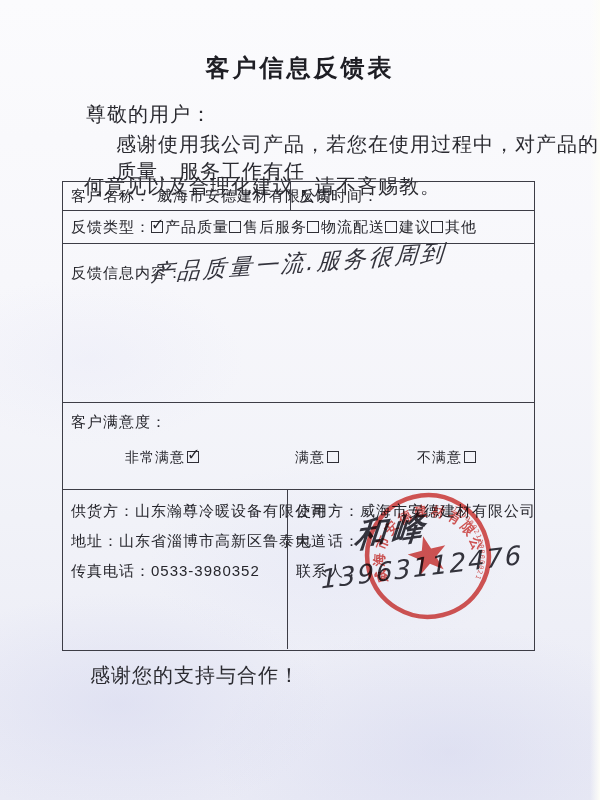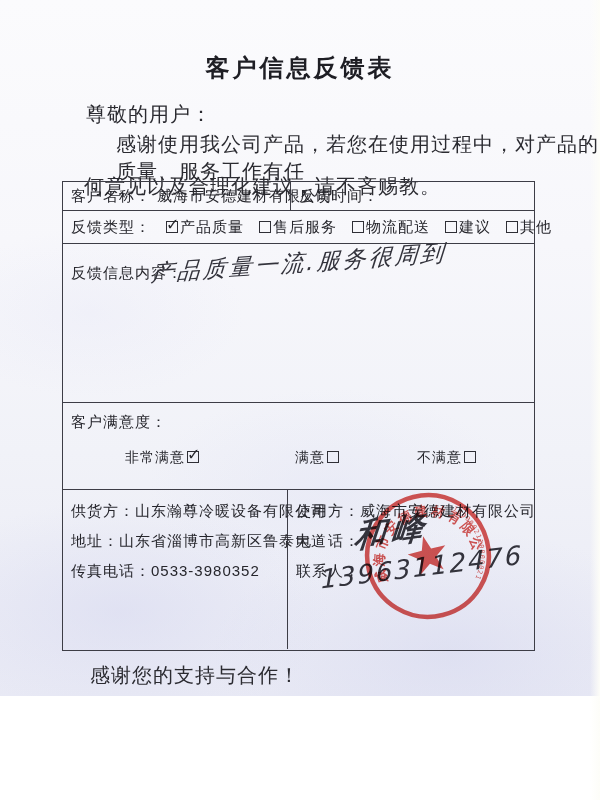--- a/index.html
+++ b/index.html
@@ -2,21 +2,21 @@
 <html><head>
 <meta charset="utf-8">
 <style>
   html,body{margin:0;padding:0;}
   body{
     width:600px;height:800px;overflow:hidden;
     font-family:"Liberation Sans","DejaVu Sans",sans-serif;
     background:#fff;
   }
   .paper{
-    position:relative;width:600px;height:696px;
+    position:relative;width:600px;height:800px;
     background:
       radial-gradient(ellipse 300px 160px at 20% 88%, rgba(210,212,238,.45), rgba(210,212,238,0) 70%),
       radial-gradient(ellipse 340px 180px at 75% 94%, rgba(205,208,236,.40), rgba(205,208,236,0) 70%),
       radial-gradient(ellipse 260px 140px at 55% 70%, rgba(222,224,244,.35), rgba(222,224,244,0) 70%),
       radial-gradient(ellipse 220px 120px at 15% 45%, rgba(228,229,246,.30), rgba(228,229,246,0) 70%),
       linear-gradient(180deg,#fbfbfd 0%,#f7f7fb 35%,#f1f2f8 65%,#e9eaf5 100%);
     color:#26262c;
   }
   .scan-edge{position:absolute;right:0;top:0;width:10px;height:800px;background:linear-gradient(90deg,rgba(255,255,252,0),#fdfdf8);}
   .abs{position:absolute;}
@@ -46,21 +46,21 @@
   .lbl{font-size:15px;color:#26262c;letter-spacing:1px;white-space:nowrap;}
   .val{font-size:15px;color:#26262c;letter-spacing:1px;margin-left:6px;white-space:nowrap;}
 
   .cbx{
     display:inline-block;width:12px;height:12px;border:1.6px solid #2f2f36;
     box-sizing:border-box;position:relative;vertical-align:-1px;background:transparent;
   }
   .cbx.checked::after{
     content:"✓";position:absolute;left:-1px;top:-7px;font-size:16px;color:#26262c;font-weight:bold;
   }
-  .type-opt{margin-left:15px;font-size:15px;letter-spacing:1px;white-space:nowrap;}
+  .type-opt{font-size:15px;letter-spacing:1px;white-space:nowrap;}
   .type-opt .cbx{margin-right:2px;}
 
   .content-label{position:absolute;left:8px;top:20px;font-family:Liberation Serif, serif;}
   .hand{
     font-family:"DejaVu Sans",sans-serif;font-style:italic;
     color:#33333c;
   }
   .hand-content{
     position:absolute;left:88px;top:14px;font-size:23px;letter-spacing:3px;
     transform:rotate(-4deg) skewX(-8deg);transform-origin:left center;white-space:nowrap;

